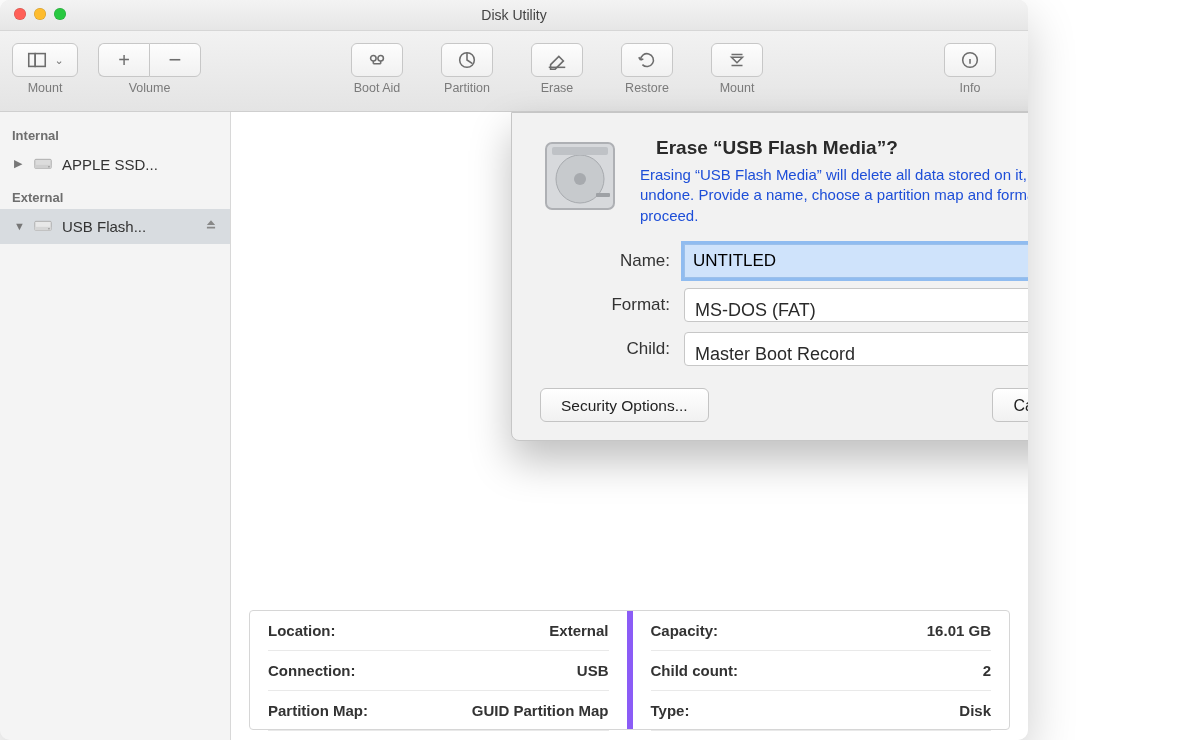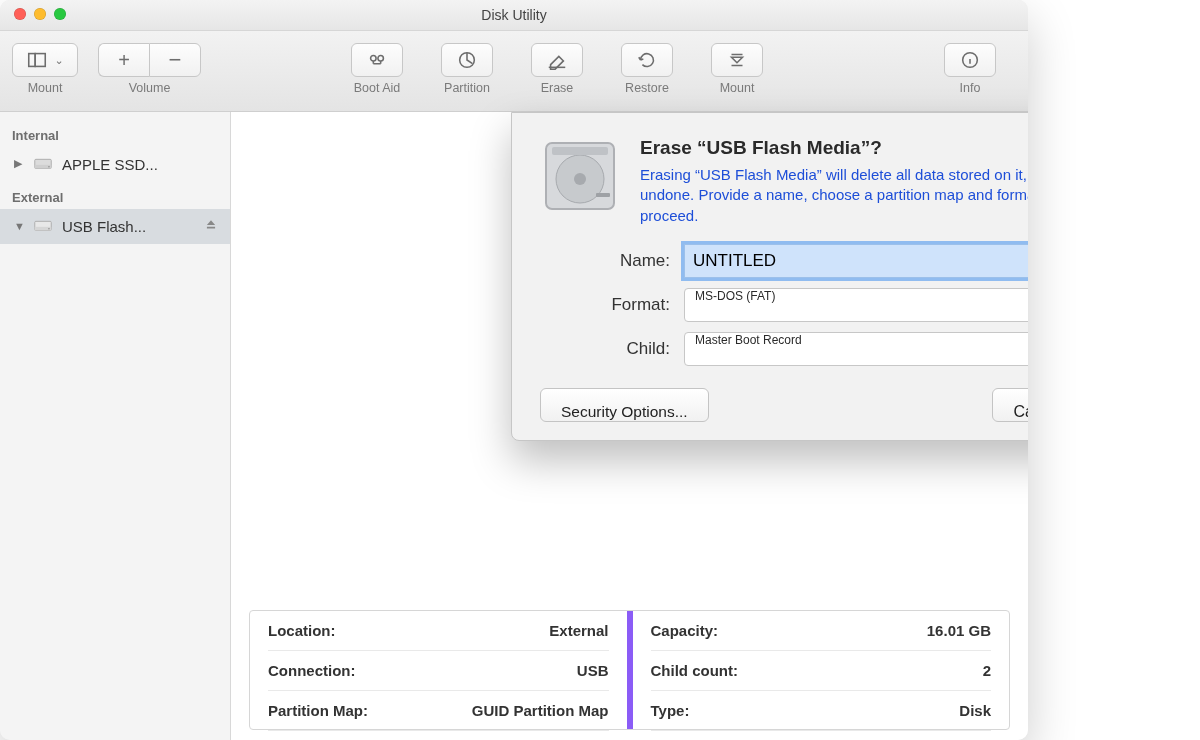--- a/index.html
+++ b/index.html
@@ -38,31 +38,31 @@
   .info-panel { position:absolute; left:18px; right:18px; bottom:18px; top:498px; border:1px solid #d6d6d6; border-radius:4px; background:#fff; display:flex;}
   .info-col { flex:1; padding:0 18px;font-weight:bold;}
   .info-col + .info-col { border-left:6px solid #8b5cf6;}
   .info-row { display:flex; justify-content:space-between; padding:11px 0; border-bottom:1px solid #e9e9e9; font-size:15px;}
   .info-row:last-child{border-bottom:none}
   .info-key{color:#333}.info-val{color:#333;text-align:right}
 
   .dialog { position:absolute; top:0; left:280px; width:640px; background:#f2f2f2; border:1px solid #c6c6c6; border-bottom-left-radius:8px; border-bottom-right-radius:8px; box-shadow:0 20px 40px rgba(0,0,0,.25); padding:24px 28px 18px; }
   .dlg-head{display:flex; gap:20px; margin-bottom:18px;}
   .hdd-art{width:80px;height:78px;flex:0 0 auto;}
-  .dlg-title{font-weight:700;font-size:19px;margin:0 0 6px}
+  .dlg-title{font-weight:700;font-size:19px;margin:0 16px 6px}
   .dlg-desc{font-size:15px;color:#1d4ed8;line-height:1.35;margin:0}
   .form-row{display:flex;align-items:center;margin:10px 0}
   .form-row label{width:130px;text-align:right;padding-right:14px;font-size:17px;color:#333}
   .text-input{flex:1;height:32px;border:1px solid #9cc0ea;background:#cfe3fb;padding:0 8px;font-size:17px;box-shadow:0 0 0 3px rgba(79,151,238,.6);outline:none;border-radius:0}
-  .select{flex:1;height:32px;position:relative;border:1px solid #c7c7c7;background:#fff;border-radius:4px;display:flex;align-items:flex-start;padding:0 34px 0 10px;font-size:12px}
+  .select{flex:1;height:32px;position:relative;border:1px solid #c7c7c7;background:#fff;border-radius:4px;display:flex;align-items:flex-end;padding:0 34px 0 10px;font-size:18px}
   .select .chev{position:absolute;right:0;top:0;bottom:0;width:26px;background:#2f7bf6;border-radius:0 4px 4px 0;display:flex;flex-direction:column;align-items:center;justify-content:center}
   .select .chev svg{width:9px;height:6px;fill:#fff}
   .dlg-foot{display:flex;gap:12px;margin-top:22px;align-items:center}
   .push{flex:1}
-  .btn{height:34px;padding:14px 20px;border:1px solid #c4c4c4;background:linear-gradient(#fff,#f1f1f1);border-radius:6px;font-size:16px;color:#222}
+  .btn{height:34px;padding:8px 20px;border:1px solid #c4c4c4;background:linear-gradient(#fff,#f1f1f1);border-radius:6px;font-size:16px;color:#222}
   .btn.sm{font-size:15.5px}
 </style>
 </head>
 <body>
 
 <div class="window">
 
   <div class="titlebar">
     <div class="traffic">
       <div class="dot red"></div>

